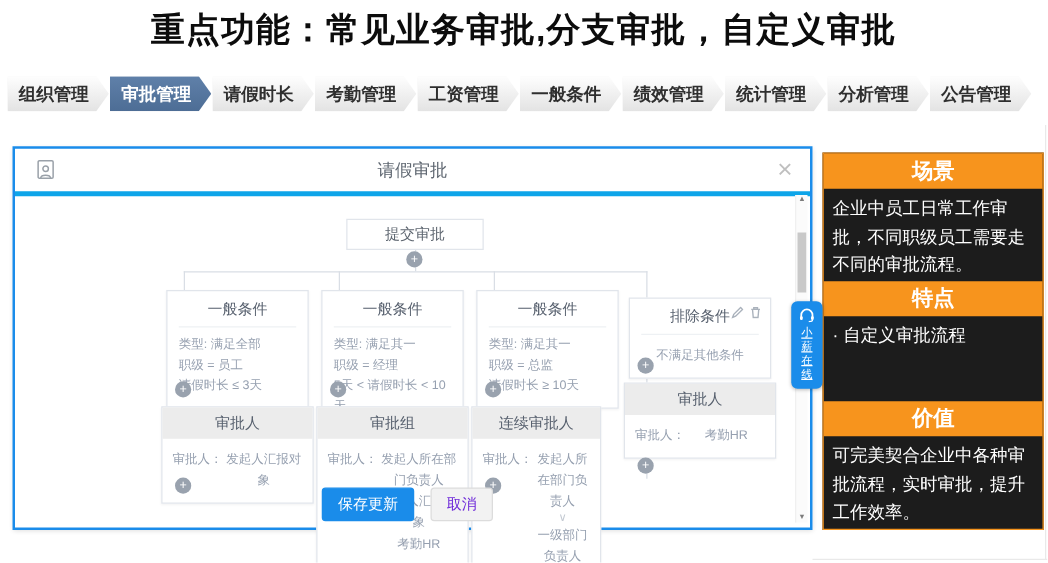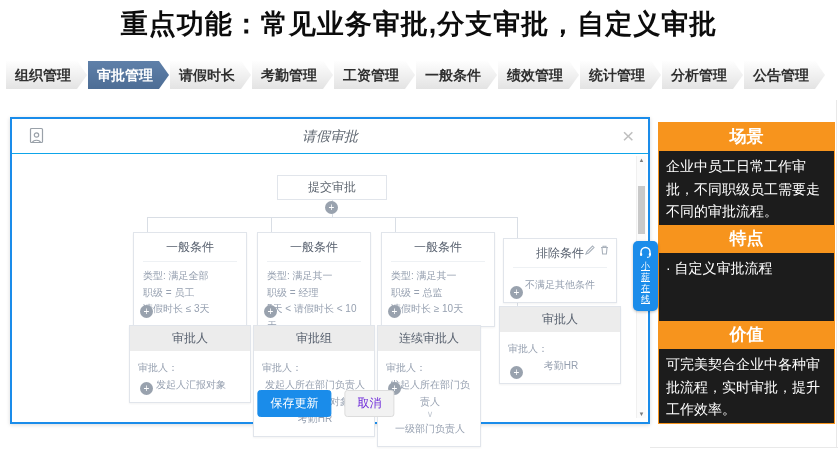--- a/index.html
+++ b/index.html
@@ -24,21 +24,21 @@
     filter:drop-shadow(0 1px 1px rgba(0,0,0,.28));
   }
   .tab.active{
     background:linear-gradient(#5f80a9,#4d6d95);color:#ffffff;
   }
   
   .dialog{
     position:absolute;left:10px;top:117px;width:640px;height:307px;box-sizing:border-box;
     background:#fff;border:2px solid #1a8cea;box-shadow:0 1px 4px rgba(0,0,0,.15);
   }
-  .dlg-head{position:relative;height:34px;border-bottom:1px solid #0ea5e9;font-style:italic;}
+  .dlg-head{position:relative;height:34px;border-bottom:4px solid #0ea5e9;}
   .dlg-title{position:absolute;left:0;width:100%;text-align:center;line-height:34px;font-size:14px;color:#5e6670;}
   .dlg-doc-icon{position:absolute;left:16px;top:8px;color:#9aa1a9;}
   .dlg-close{position:absolute;right:14px;top:1px;font-size:21px;color:#bfbfbf;cursor:pointer;line-height:32px;}
   .flow{position:absolute;left:0;top:35px;right:0;bottom:0;}
   .vl{position:absolute;width:1px;background:#d9dee5;}
   .hl{position:absolute;height:1px;background:#d9dee5;}
   .plus{
     position:absolute;width:13px;height:13px;margin-left:-7px;margin-top:-7px;border-radius:50%;
     background:#99a2ae;color:#fff;font-size:10px;line-height:13px;text-align:center;cursor:pointer;z-index:3;
   }
@@ -52,21 +52,21 @@
   }
   .node-icons{position:absolute;right:-2px;top:6px;display:flex;gap:5px;color:#aab2bc;}
   .node-icons svg{cursor:pointer;}
   .node-body{padding:6px 9px 8px;font-size:10px;color:#96a0b0;line-height:1.65;text-align:left;}
   .node-body.center{text-align:center;padding-top:9px;}
   .start-node{
     position:absolute;box-sizing:border-box;background:#fff;border:1px solid #e1e5eb;z-index:2;
     font-size:12px;color:#5e6670;text-align:center;line-height:23px;
   }
   .app-head{background:#ececec;font-size:12px;color:#57606e;text-align:center;padding:4px 0;}
-  .app-body{display:flex;padding:8px 6px 9px 8px;font-size:10px;color:#96a0b0;line-height:1.7;flex-direction:column;}
+  .app-body{display:flex;padding:8px 6px 9px 8px;font-size:10px;color:#96a0b0;line-height:1.7;}
   .app-label{white-space:nowrap;}
   .app-vals{flex:1;text-align:center;}
   .app-vals .chev{color:#c3c9d2;font-size:9px;line-height:1.1;}
   .dlg-footer{
     position:absolute;left:50%;bottom:5px;transform:translateX(-53%);display:flex;gap:13px;z-index:4;
   }
   .btn{font-size:12px;padding:4px 12px;border-radius:3px;cursor:pointer;font-family:inherit;}
   .btn-save{background:#1a8cea;border:1px solid #1a8cea;color:#fff;}
   .btn-cancel{background:#f2f2f2;border:1px solid #dcdcdc;color:#6d28d9;}
   

